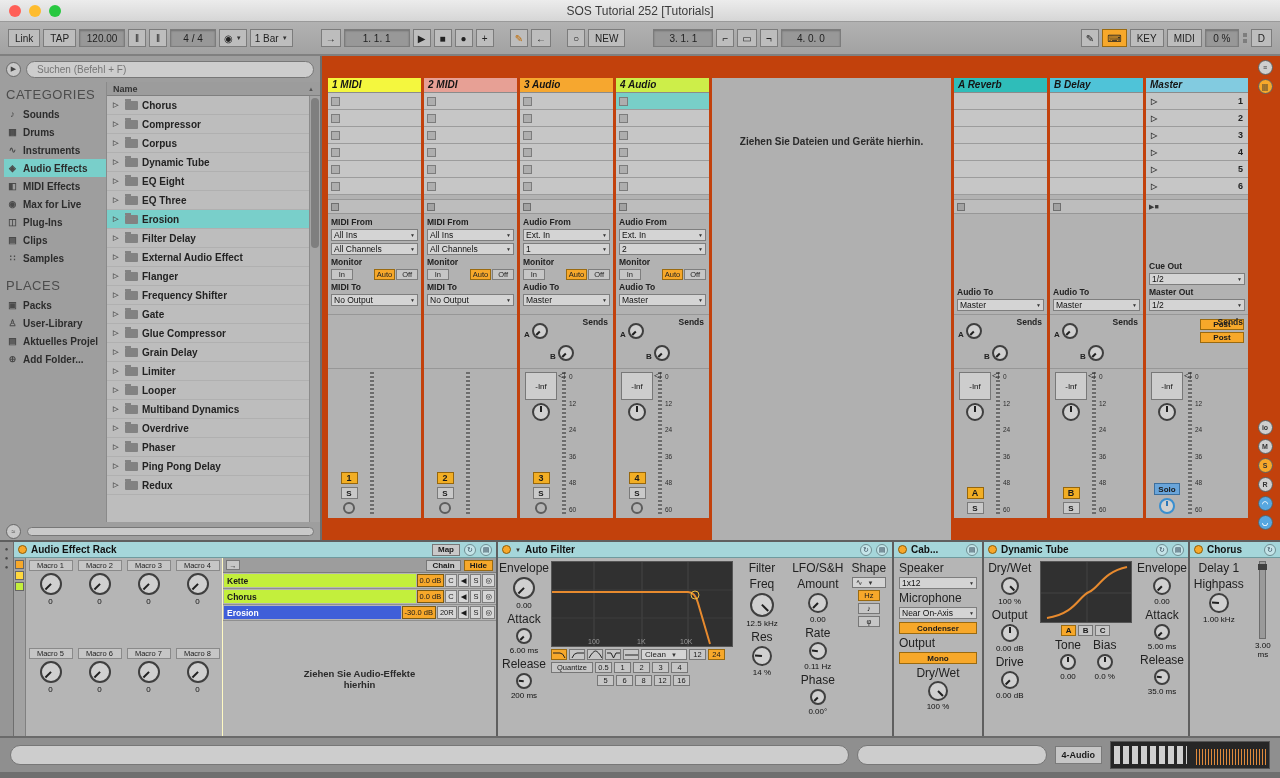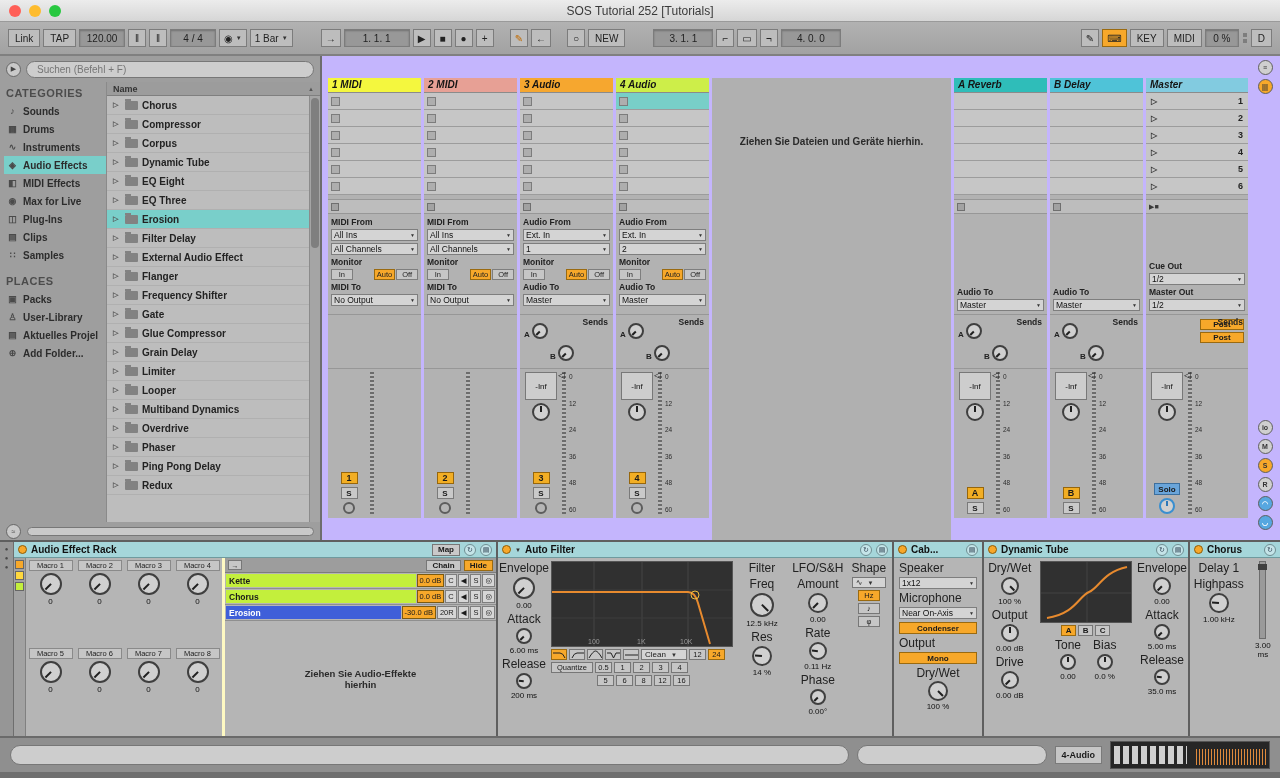--- a/index.html
+++ b/index.html
@@ -20,32 +20,32 @@
   .cbtn,.disp,.ibtn{height:18px;display:inline-flex;align-items:center;justify-content:center;
     border:1px solid #7c7c7c;background:#bdbdbd;padding:0 6px;font-size:10px;color:#222;}
   .disp{background:#989898;box-shadow:inset 0 1px 2px rgba(0,0,0,.25);min-width:46px;}
   .ibtn{padding:0 4px;min-width:18px;}
   .on-amber{background:#f7a82a !important;border-color:#9a6a10 !important;}
   .caret{font-size:6px;margin-left:3px;color:#333;}
   .cgap{width:22px;}.cflex{flex:1;}
   .led{width:4px;height:4px;background:#7d7d7d;margin:1px;}
 
   
-  .main{display:flex;height:484px;background:#c4b5fd;}
+  .main{display:flex;height:484px;background:#c2410c;}
 
   
   .browser{width:322px;background:#9e9e9e;border-right:2px solid #6d6d6d;display:flex;flex-direction:column;}
   .browser-top{height:26px;display:flex;align-items:center;gap:5px;padding:3px 6px;}
   .circ{width:15px;height:15px;border-radius:50%;border:1px solid #666;background:#c9c9c9;
     display:inline-flex;align-items:center;justify-content:center;font-size:7px;color:#444;flex:none;}
   .search{flex:1;height:17px;border:1px solid #777;border-radius:9px;background:#cdcdcd;
     padding:0 10px;font-size:10px;color:#555;font-family:"Liberation Sans",sans-serif;outline:none;}
   .browser-body{flex:1;display:flex;overflow:hidden;}
   .cats{width:106px;padding:2px 0 0 4px;}
-  .cat-head{font-size:11px;font-weight:bold;color:#4c4c4c;letter-spacing:.5px;padding:3px 2px;}
+  .cat-head{font-size:13px;font-weight:normal;color:#4c4c4c;letter-spacing:.5px;padding:3px 2px;}
   .catrow{height:18px;display:flex;align-items:center;gap:5px;padding:0 3px;font-size:10px;font-weight:bold;color:#2c2c2c;}
   .catrow .cicon{width:11px;font-size:9px;color:#4a4a4a;text-align:center;}
   .catrow.sel{background:#79cfca;}
   .blist{flex:1;position:relative;background:#bdbdbd;border-left:1px solid #8a8a8a;display:flex;flex-direction:column;}
   .blist-head{height:14px;background:#9c9c9c;border-bottom:1px solid #7f7f7f;display:flex;align-items:center;
     justify-content:space-between;padding:0 6px;font-size:9px;font-weight:bold;color:#333;}
   .bitems{flex:1;overflow:hidden;}
   .brow{height:19px;display:flex;align-items:center;gap:4px;padding:0 2px 0 6px;border-bottom:1px solid #b0b0b0;
     font-size:10px;font-weight:bold;color:#232323;}
   .brow.sel{background:#79cfca;}
@@ -145,21 +145,21 @@
   .dcol{display:flex;flex-direction:column;align-items:center;gap:2px;}
 
   .rack-side{width:12px;background:#a2a2a2;border-right:1px solid #808080;display:flex;flex-direction:column;
     gap:2px;padding:2px 1px;}
   .rs{width:9px;height:9px;border:1px solid #666;}
   .rs.o{background:#f7a82a;} .rs.y{background:#ffd83d;} .rs.g{background:#c3ef3c;}
   .macros{width:196px;display:grid;grid-template-columns:repeat(4,1fr);gap:2px 4px;padding:2px;}
   .macro{display:flex;flex-direction:column;align-items:center;gap:2px;}
   .mlabel{width:44px;height:11px;background:#c6c6c6;border:1px solid #8a8a8a;font-size:7.5px;
     display:flex;align-items:center;justify-content:center;color:#222;}
-  .chainlist{flex:1;display:flex;flex-direction:column;border-left:3px solid #fef9c3;}
+  .chainlist{flex:1;display:flex;flex-direction:column;border-left:1px solid #fef9c3;}
   .chain-head{height:15px;background:#9d9d9d;border-bottom:1px solid #7d7d7d;display:flex;align-items:center;
     gap:3px;padding:0 3px;}
   .arrowbox{width:14px;height:10px;border:1px solid #777;background:#c6c6c6;font-size:7px;display:flex;
     align-items:center;justify-content:center;}
   .chainbtn{height:11px;border:1px solid #777;background:#c6c6c6;font-size:8px;font-weight:bold;padding:0 5px;
     display:flex;align-items:center;margin-left:auto;}
   .hidebtn{height:11px;border:1px solid #9a6a10;background:#f7a82a;font-size:8px;font-weight:bold;padding:0 5px;
     display:flex;align-items:center;}
   .chrow{height:16px;display:flex;align-items:center;gap:1px;border-bottom:1px solid #8f8f8f;padding:1px;}
   .chname{flex:1;height:13px;font-size:8.5px;font-weight:bold;display:flex;align-items:center;padding:0 3px;

